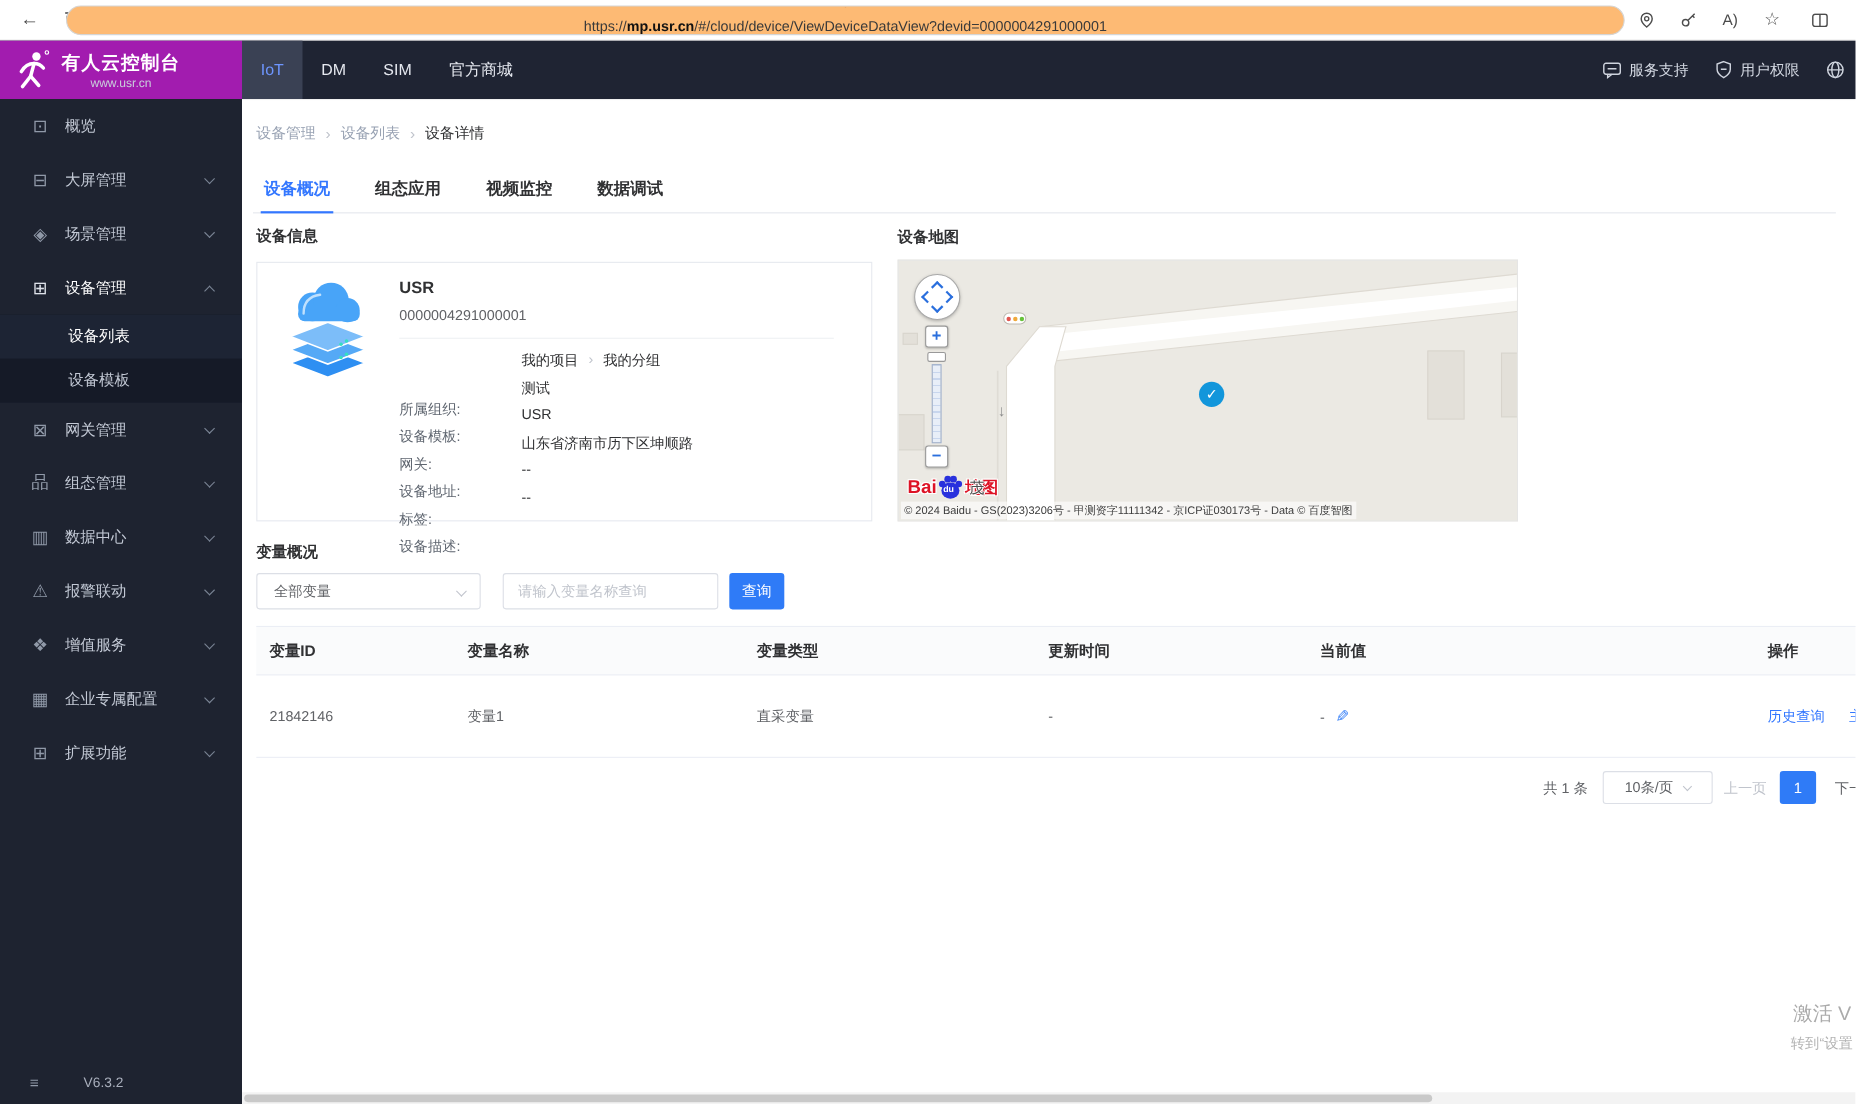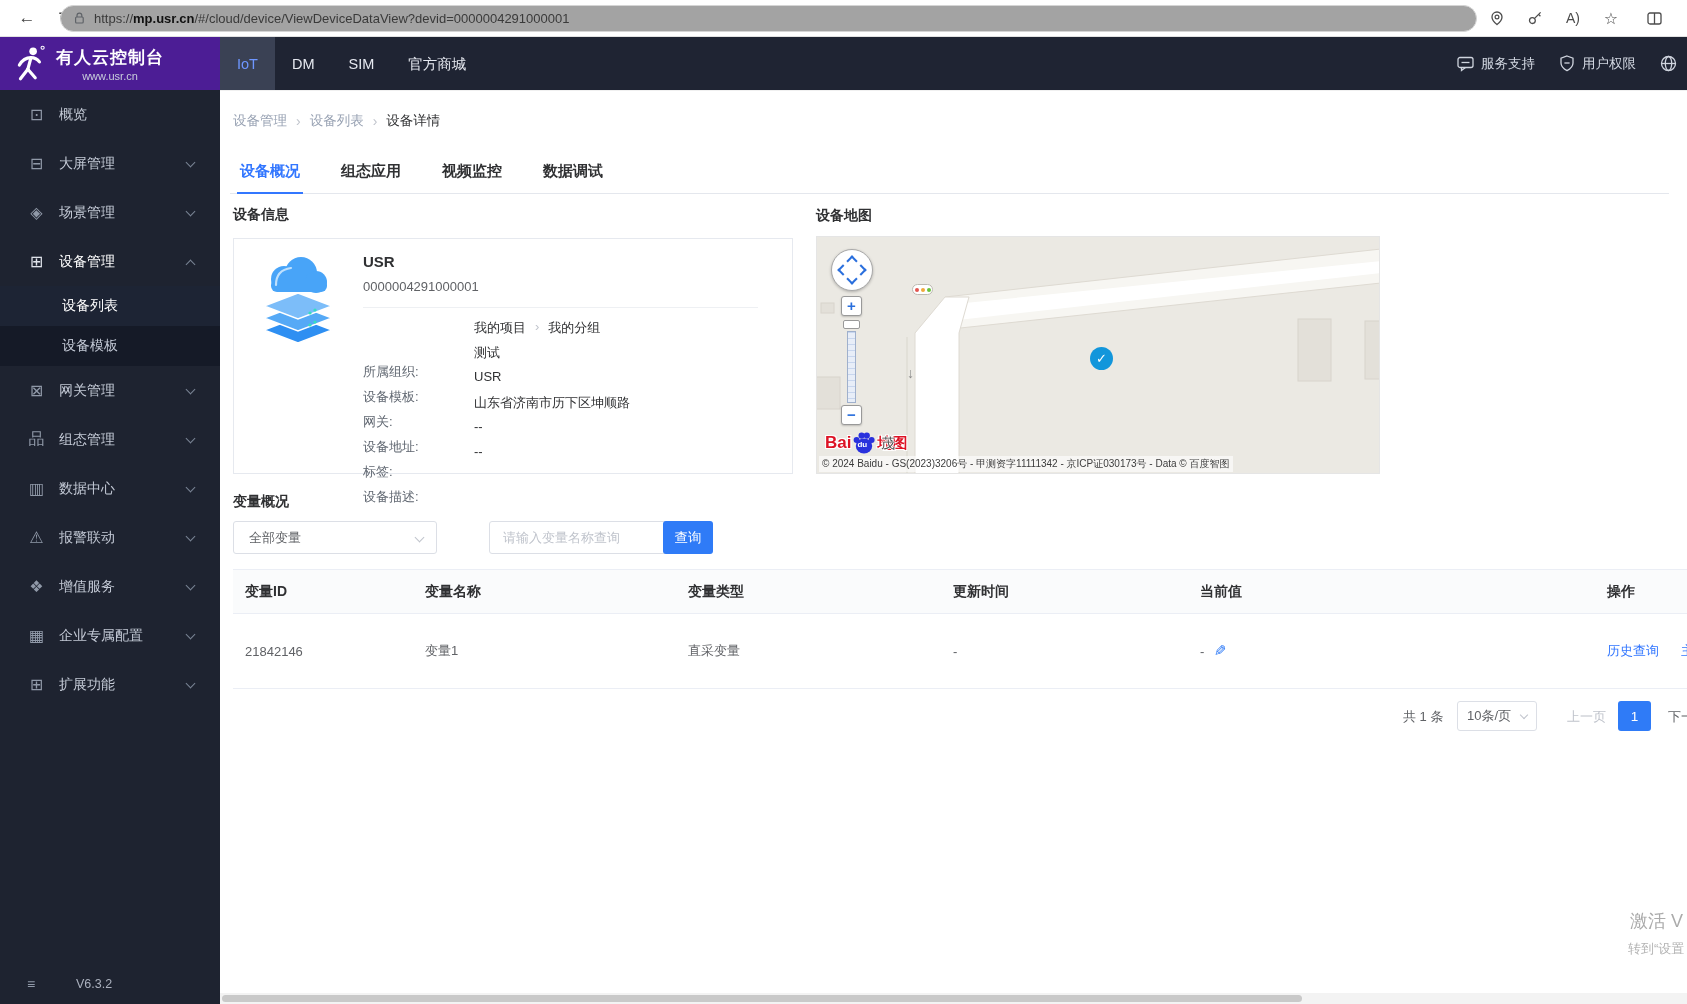--- a/index.html
+++ b/index.html
@@ -3,27 +3,27 @@
 <meta charset="utf-8">
 <style>
   * { box-sizing: border-box; margin: 0; padding: 0; }
   html,body { width:1687px; height:1004px; overflow:hidden; background:#fff;
     font-family:"Liberation Sans","DejaVu Sans",sans-serif; }
   body { position:relative; }
 
   
   .browser { position:absolute; top:0; left:0; right:0; height:37px; background:#fff; border-bottom:1px solid #e2e2e2; }
   .b-btn { position:absolute; top:0; height:36px; width:30px; display:flex; align-items:center; justify-content:center; color:#454545; font-size:17px; cursor:pointer; }
-  .addr { position:absolute; left:60px; right:210px; top:5px; height:27px; border:1px solid #d5d5d5; border-radius:14px; background:#a3a3a3; display:flex; align-items:center; padding:0 13px; gap:9px; font-size:13px; color:#3a3a3a; white-space:nowrap; overflow:hidden; }
+  .addr { position:absolute; left:60px; right:210px; top:5px; height:27px; border:1px solid #d5d5d5; border-radius:14px; background:#fdba74; display:flex; align-items:center; padding:0 13px; gap:9px; font-size:13px; color:#3a3a3a; white-space:nowrap; overflow:hidden;flex-direction:column; }
   .addr b { color:#111; }
   .b-right { position:absolute; top:0; height:36px; display:flex; align-items:center; justify-content:center; width:30px; color:#4c4c4c; font-size:14px; }
 
   
   .appheader { position:absolute; top:37px; left:0; right:0; height:53px; background:#1f2433; }
-  .logo-block { position:absolute; left:0; top:0; width:220px; height:53px; background:#4c1d95; display:flex; align-items:center; cursor:pointer; }
+  .logo-block { position:absolute; left:0; top:0; width:220px; height:53px; background:#a21caf; display:flex; align-items:center; cursor:pointer; }
   .logo-text { margin-left:8px; color:#fff; }
   .logo-text .t1 { font-size:17px; font-weight:bold; letter-spacing:1px; }
   .logo-text .t2 { font-size:11px; color:#c9cedb; text-align:center; margin-top:1px; }
   .nav { position:absolute; left:220px; top:0; height:53px; display:flex; }
   .nav-tab { height:53px; line-height:53px; padding:1px 17px; font-size:14.5px; color:#e6e9f0; cursor:pointer; }
   .nav-tab.active { background:#3a4154; color:#6e96ff; }
   .header-right { position:absolute; right:10px; top:0; height:53px; display:flex; align-items:center; gap:24px; color:#d3d8e2; font-size:13.5px; }
   .hr-item { display:flex; align-items:center; gap:7px; cursor:pointer; }
 
   
@@ -87,40 +87,40 @@
   .bd-du { position:absolute; left:5px; top:9px; color:#fff; font-size:8px; font-weight:bold; }
   .bd-map { color:#dd1325; font-size:15px; font-weight:bold; }
   .place-label { position:absolute; left:64px; top:198px; color:#4d4d4d; font-size:14px;
     text-shadow:-1px 0 #fff,1px 0 #fff,0 -1px #fff,0 1px #fff; }
   .attribution { position:absolute; left:2px; bottom:1px; font-size:10px; color:#3c3c3c; background:rgba(255,255,255,.6); padding:1px 3px; white-space:nowrap; }
 
   
   .var-controls { position:absolute; top:430px; left:13px; height:33px; }
   .sel { position:absolute; top:0; width:204px; height:33px; border:1px solid #dcdfe6; border-radius:3px; font-size:13px; color:#606266; display:flex; align-items:center; padding:0 15px; cursor:pointer; background:#fff; }
   .sel .chev2 { position:absolute; right:13px; top:12px; width:7px; height:7px; border-right:1.4px solid #c0c4cc; border-bottom:1.4px solid #c0c4cc; transform:rotate(45deg); }
-  .search-input { position:absolute; left:224px; top:0; width:196px; height:33px; border:1px solid #dcdfe6; border-radius:3px; font-size:13px; color:#606266; padding:0 13px; outline:none; font-family:inherit;margin-left:32px; }
+  .search-input { position:absolute; left:224px; top:0; width:196px; height:33px; border:1px solid #dcdfe6; border-radius:3px; font-size:13px; color:#606266; padding:0 13px; outline:none; font-family:inherit; }
   .search-input::placeholder { color:#c0c4cc; }
   .query-btn { position:absolute; left:430px; top:0; width:50px; height:33px; background:#2f7bf7; border:none; border-radius:3px; color:#fff; font-size:13.5px; cursor:pointer; font-family:inherit; }
 
   
   .tbl { position:absolute; left:13px; right:-40px; top:478px; }
   .thead { position:relative; height:45px; background:#fafbfc; border-top:1px solid #ebeef5; border-bottom:1px solid #ebeef5; }
   .trow { position:relative; height:75px; border-bottom:1px solid #ebeef5; }
   .cell { position:absolute; top:50%; transform:translateY(-50%); white-space:nowrap; }
   .th { font-size:14px; font-weight:bold; color:#303133; }
   .td { font-size:13px; color:#606266; }
   .c0{left:12px;} .c1{left:192px;} .c2{left:455px;} .c3{left:720px;} .c4{left:967px;text-align:center;} .c5{left:1374px;}
   .edit-ic { color:#2f7bf7; font-size:15px; margin-left:10px; cursor:pointer; display:inline-block; transform:scaleX(-1); }
   .lnk { color:#3377ff; cursor:pointer; }
   .lnk + .lnk { margin-left:22px; }
 
   
   .pager { position:absolute; top:610px; left:0; right:0; height:30px; font-size:13px; color:#606266; }
   .pg-total { position:absolute; left:1183px; top:7px; }
-  .pg-size { position:absolute; left:1237px; top:0; width:80px; height:30px; border:1px solid #dcdfe6; border-radius:3px; display:flex; align-items:center; justify-content:center; gap:10px; color:#606266; cursor:pointer; }
+  .pg-size { position:absolute; left:1237px; top:0; width:100px; height:30px; border:1px solid #dcdfe6; border-radius:3px; display:flex; align-items:center; justify-content:center; gap:10px; color:#606266; cursor:pointer; }
   .pg-size .chev2 { width:6px; height:6px; border-right:1.3px solid #c0c4cc; border-bottom:1.3px solid #c0c4cc; transform:rotate(45deg); margin-top:-3px; }
   .pg-prev { position:absolute; left:1347px; top:7px; color:#c0c4cc; cursor:default; }
   .pg-page { position:absolute; left:1398px; top:0; width:33px; height:30px; background:#2f7bf7; border-radius:3px; color:#fff; font-size:13.5px; display:flex; align-items:center; justify-content:center; cursor:pointer; }
   .pg-next { position:absolute; left:1448px; top:7px; color:#606266; cursor:pointer; white-space:nowrap; }
 
   
   .wm1 { position:absolute; left:1410px; top:818px; font-size:18px; color:#ababab; white-space:nowrap; }
   .wm2 { position:absolute; left:1408px; top:849px; font-size:13px; color:#b3b3b3; white-space:nowrap; }
   .hscroll { position:absolute; left:0; right:0; bottom:0; height:11px; background:#f3f3f3; }
   .hthumb { position:absolute; left:2px; top:2px; width:1080px; height:7px; background:#c9c9c9; border-radius:4px; }

